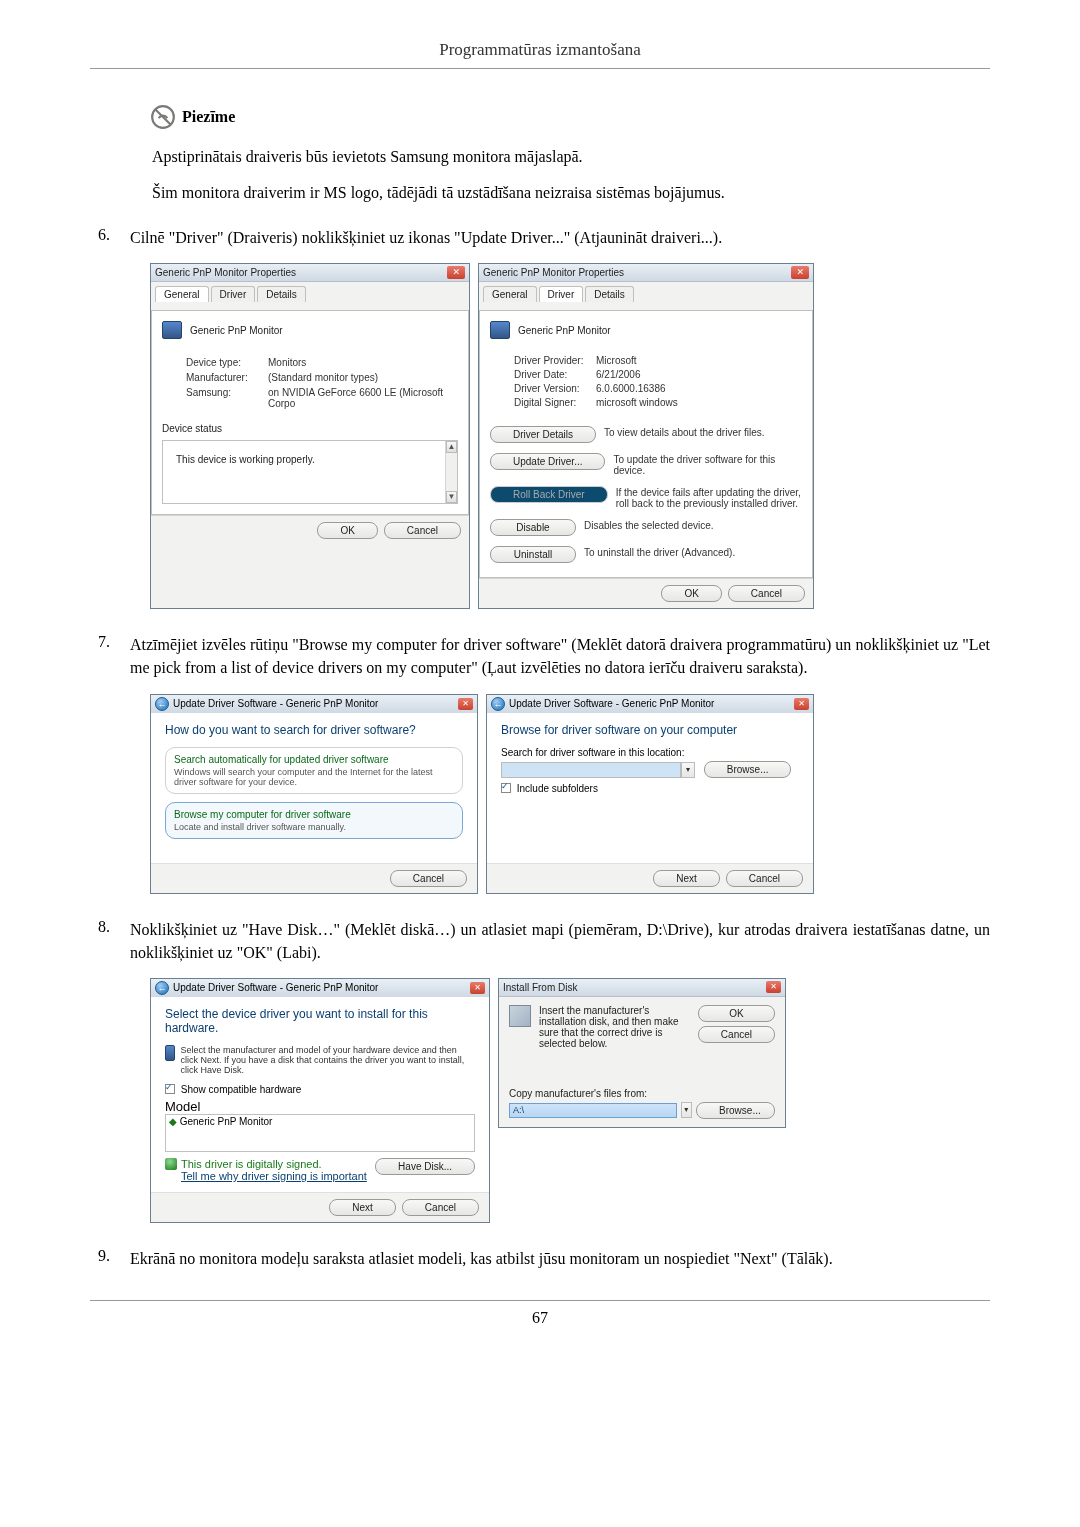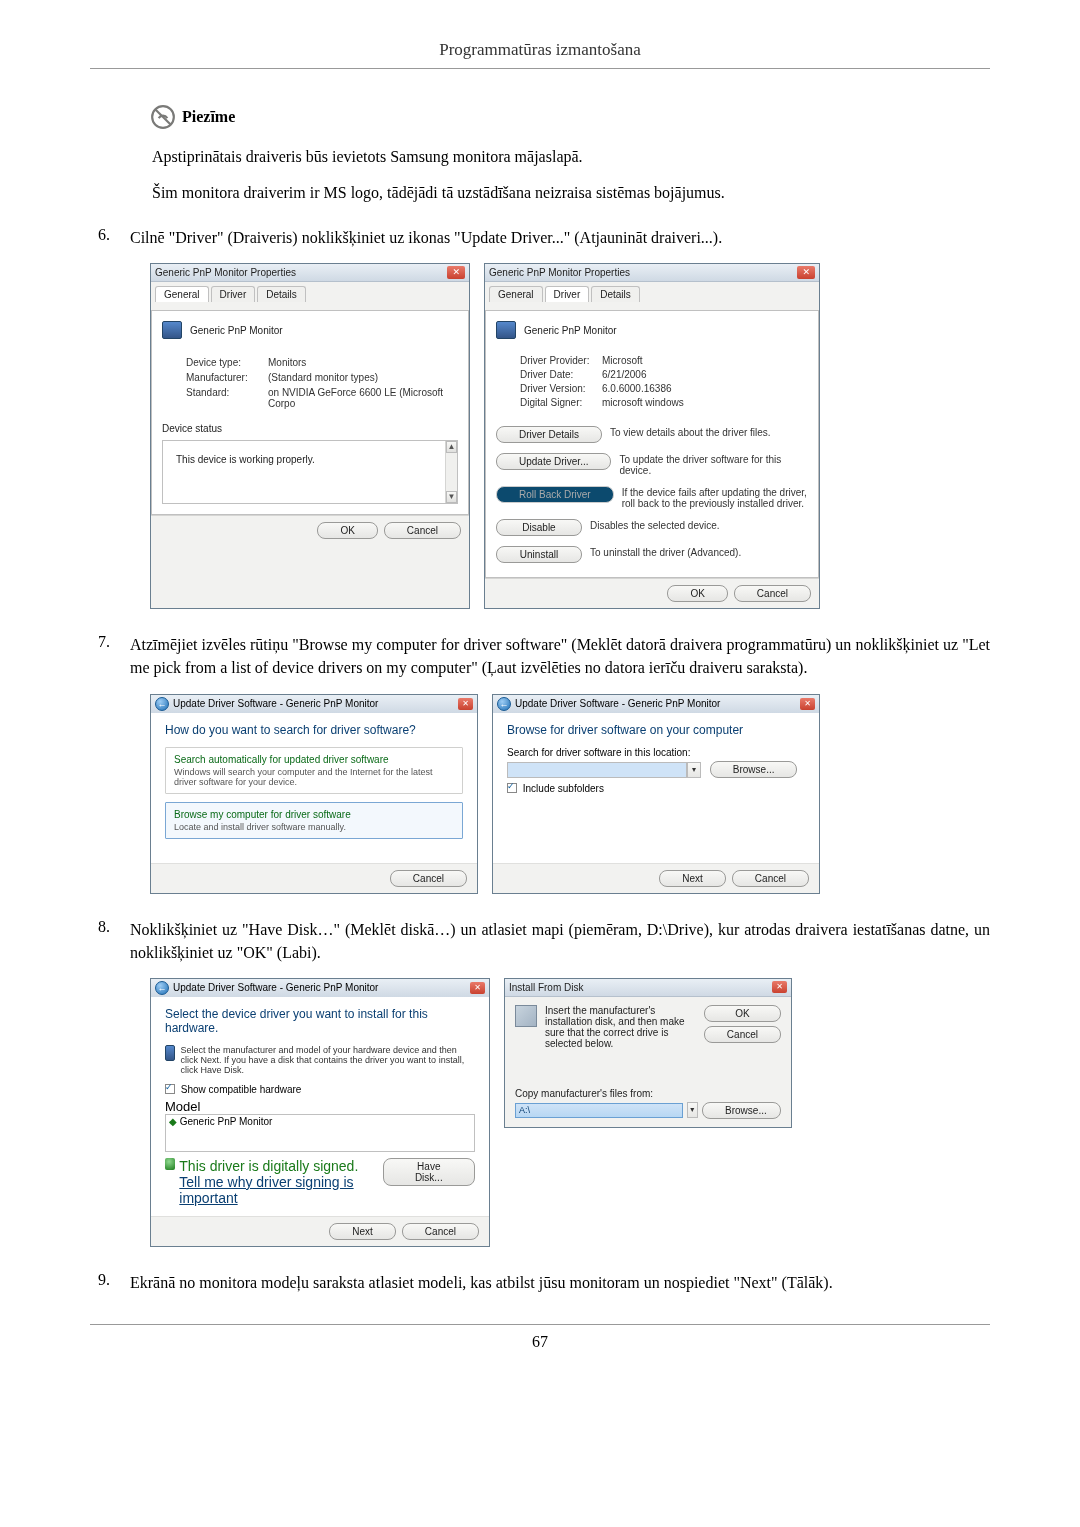--- a/index.html
+++ b/index.html
@@ -61,21 +61,21 @@
     }
     .list-content {
       flex: 1;
       line-height: 1.45;
     }
     .screenshot-box {
       margin: 14px 0 24px 60px;
     }
     .screenshot-row {
       display: flex;
-      gap: 14px;
+      gap: 8px;
     }
 
     
     .win-dialog {
       border: 1px solid #6a7f90;
       font-family: "Segoe UI", Tahoma, sans-serif;
       font-size: 10px;
       background: #f2f2f0;
       color: #222;
       display: flex;
@@ -231,21 +231,21 @@
       flex: 1;
       font-size: 10px;
     }
     .wizard-heading {
       color: #0a3f72;
       font-size: 12px;
       margin-bottom: 10px;
     }
     .option-tile {
       border: 1px solid #d0d0ce;
-      border-radius: 1px;
+      border-radius: 10px;
       padding: 6px 8px;
       margin-bottom: 8px;
     }
     .option-tile.highlight {
       border-color: #7aa7d4;
       background: #f3f8fd;
     }
     .opt-title {
       color: #0a6a18;
       font-size: 10px;
@@ -281,21 +281,21 @@
       display:inline-block; width:10px; height:10px; border:1px solid #888;
       background:#fff; margin-right:3px; position:relative; top:1px;
     }
     .checkbox-look.checked::after{
       content:"✓"; position:absolute; font-size:9px; color:#1060a0; left:-1px; top:-3px;
     }
     .model-list {
       border:1px solid #c0c0c0; height: 38px; font-size:10px; padding: 1px 3px;
     }
     .signed-note {
-      display:flex; gap:4px; align-items:flex-start; font-size:14px; color:#1a7a1a; margin-top:6px;
+      display:flex; gap:4px; align-items:flex-start; font-size:11px; color:#1a7a1a; margin-top:6px;
     }
     .shield {
       width:12px; height:12px; background: radial-gradient(circle at 40% 30%, #8fd98f, #1a7a1a);
       border-radius: 2px;
     }
     .blue-link { color:#0a3f72; text-decoration:underline; }
     .red-titlebar-btn {
       background: linear-gradient(#e97a6a,#c9412f);
       color:#fff; font-size:8px; padding:0 4px; border-radius:2px; height:12px; line-height:12px;
     }
@@ -364,21 +364,21 @@
         <div style="padding-left:24px; display:flex; flex-direction:column; gap:4px;">
           <div class="row">
               <span class="label">Device type:</span>
               <span class="val">Monitors</span>
             </div>
           <div class="row">
               <span class="label">Manufacturer:</span>
               <span class="val">(Standard monitor types)</span>
             </div>
           <div class="row">
-              <span class="label">Standard:</span>
+              <span class="label">Samsung:</span>
               <span class="val">on NVIDIA GeForce 6600 LE (Microsoft Corpo</span>
             </div>
         </div>
         <div style="margin-top:8px; font-size:10px;">Device status</div>
         <div class="textarea-look">
           <span>This device is working properly.</span>
           <div class="scroll-track">
             <div class="scroll-btn">▲</div>
             <div style="position:absolute; bottom:0; left:0; right:0;" class="scroll-btn">▼</div>
           </div>

